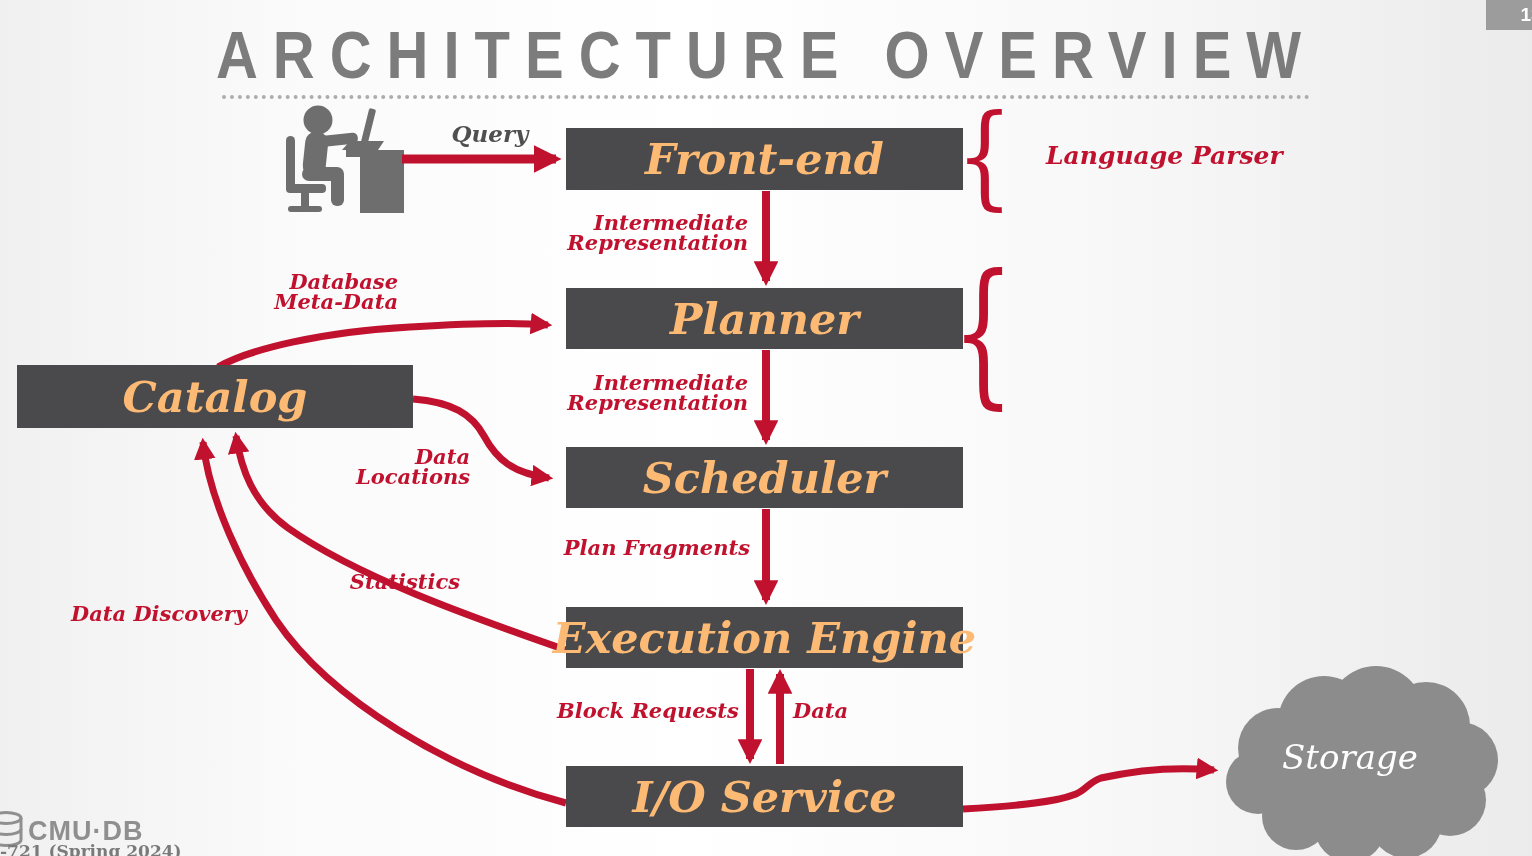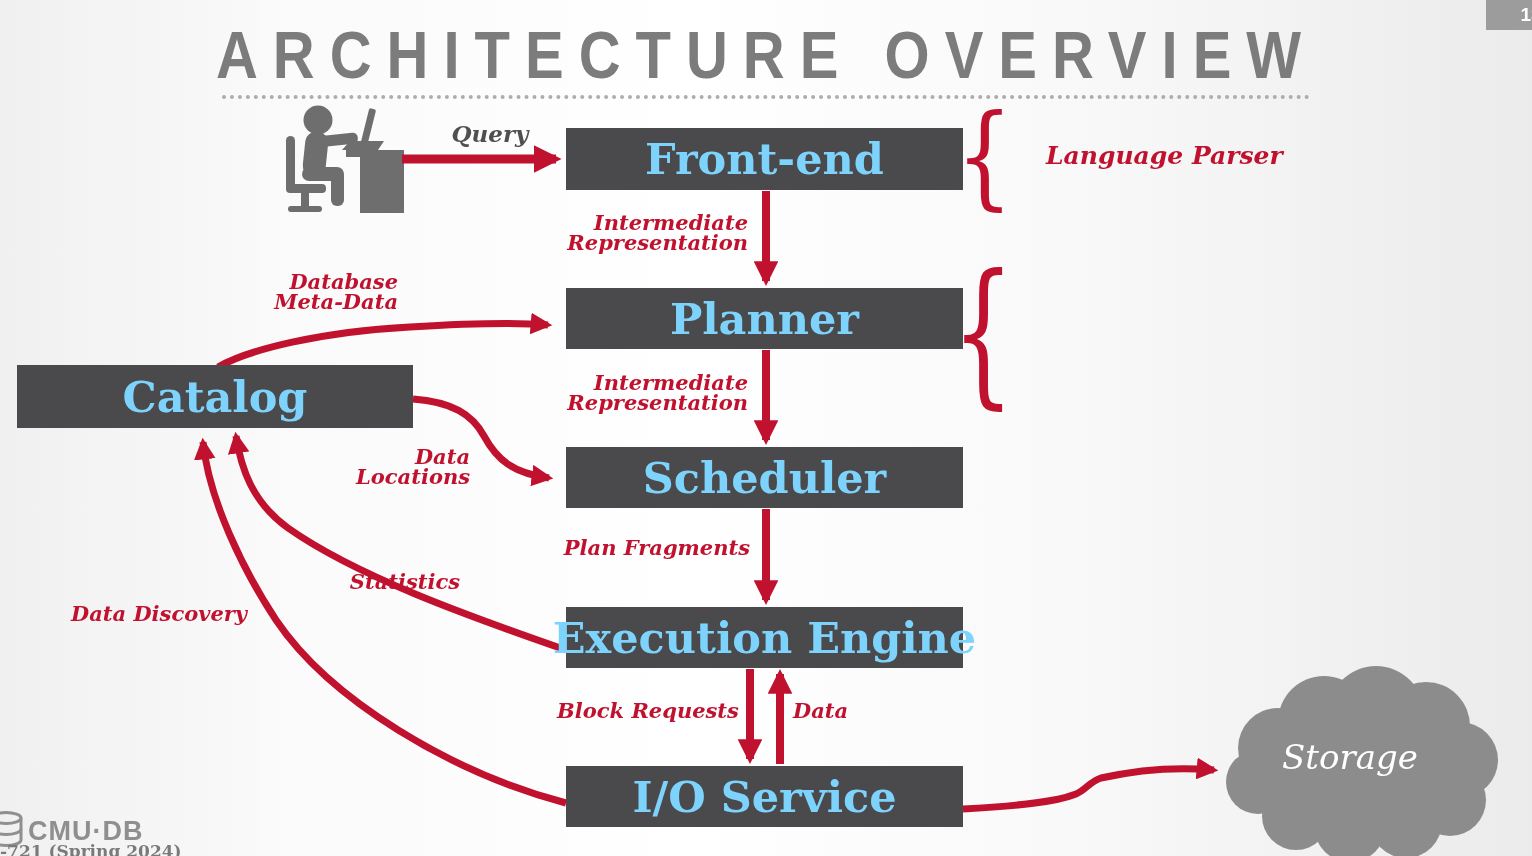--- a/index.html
+++ b/index.html
@@ -31,22 +31,22 @@
   .arrow{fill:none;stroke:var(--red);marker-end:url(#ah);}
   .a7{stroke-width:7;}
   .a8{stroke-width:8;}
   .a9{stroke-width:9;}
   .ahp{fill:var(--red);}
   .node{
     position:absolute;background:var(--node-gray);
     display:flex;align-items:center;justify-content:center;
   }
   .nlabel{
-    font-family:"DejaVu Serif","Liberation Serif",serif;font-weight:700;
-    font-size:43px;color:#7dd3fc;white-space:nowrap;
+    font-family:"DejaVu Serif","Liberation Serif",serif;font-style:italic;font-weight:700;
+    font-size:43px;color:#fdba74;white-space:nowrap;
   }
   #n-frontend{left:566px;top:128px;width:397px;height:62px;}
   #n-planner{left:566px;top:288px;width:397px;height:61px;}
   #n-scheduler{left:566px;top:447px;width:397px;height:61px;}
   #n-execution{left:566px;top:607px;width:397px;height:61px;}
   #n-io{left:566px;top:766px;width:397px;height:61px;}
   #n-catalog{left:17px;top:365px;width:396px;height:63px;}
   .lbl{
     position:absolute;color:var(--red);
     font-family:"DejaVu Serif","Liberation Serif",serif;font-style:italic;font-weight:700;

